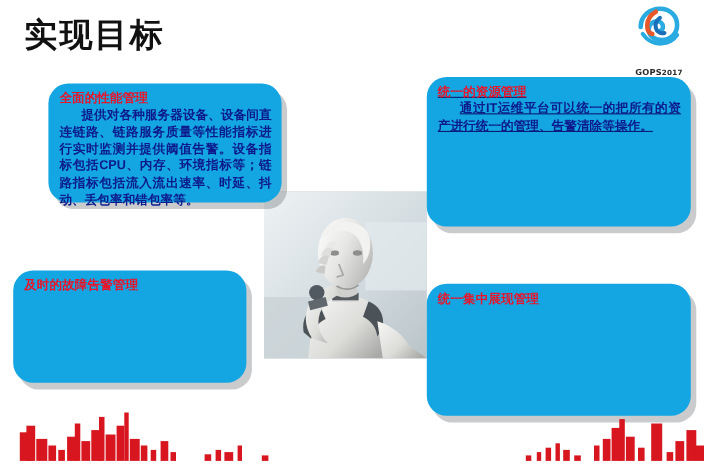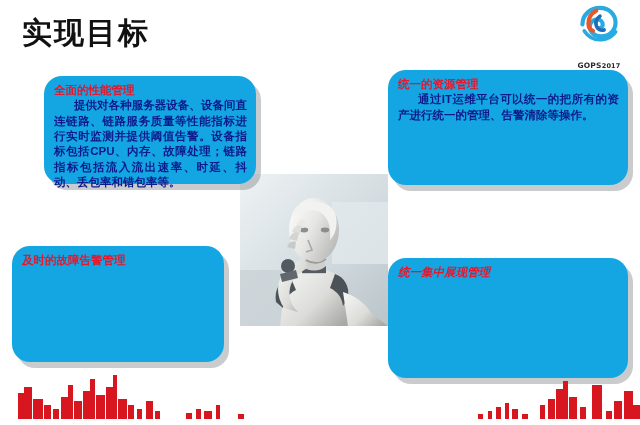--- a/index.html
+++ b/index.html
@@ -102,23 +102,23 @@
     color: #0d1a8c;
     font-size: 11.5px;
     font-weight: 700;
     line-height: 1.33;
     text-indent: 20px;
     text-align: justify;
     word-break: break-all;
   }
 
   #box-perf   { left: 12px;  top: 76px;  width: 212px; height: 108px; margin-left: 32px; }
-  #box-res    { left: 388px; top: 70px;  width: 240px; height: 115px; }
-  #box-fault  { left: 12px;  top: 246px; width: 212px; height: 116px; }
-  #box-display{ left: 388px; top: 258px; width: 240px; height: 120px; font-style: italic; }
+  #box-res    { left: 388px; top: 70px;  width: 240px; height: 136px; text-decoration: underline; }
+  #box-fault  { left: 12px;  top: 246px; width: 212px; height: 102px; }
+  #box-display{ left: 388px; top: 258px; width: 240px; height: 120px; }
 
   
   .skyline {
     position: absolute;
     left: 0;
     bottom: 0;
     width: 640px;
     height: 54px;
   }
 </style>
@@ -191,21 +191,21 @@
       <path d="M49 65 C51 59 55 57 59 59 L57 67 Z" fill="#d4d4d2"></path>
       <path d="M47 73 C49 68 53 66 56 68 L55 75 Z" fill="#c9c9c7"></path>
 
       <circle cx="48" cy="92" r="7" fill="#515a60"></circle>
       <path d="M40 100 L56 96 L58 104 L42 108 Z" fill="#60686e"></path>
     </svg>
   </div>
 
   <div class="callout" id="box-perf">
     <div class="callout-head">全面的性能管理</div>
-    <div class="callout-body">提供对各种服务器设备、设备间直连链路、链路服务质量等性能指标进行实时监测并提供阈值告警。设备指标包括CPU、内存、故障处理；链路指标包括流入流出速率、时延、抖动、丢包率和错包率等。</div>
+    <div class="callout-body">提供对各种服务器设备、设备间直连链路、链路服务质量等性能指标进行实时监测并提供阈值告警。设备指标包括CPU、内存、环境指标等；链路指标包括流入流出速率、时延、抖动、丢包率和错包率等。</div>
   </div>
 
   <div class="callout" id="box-res">
     <div class="callout-head">统一的资源管理</div>
     <div class="callout-body">通过IT运维平台可以统一的把所有的资产进行统一的管理、告警清除等操作。</div>
   </div>
 
   <div class="callout" id="box-fault">
     <div class="callout-head">及时的故障告警管理</div>
   </div>

